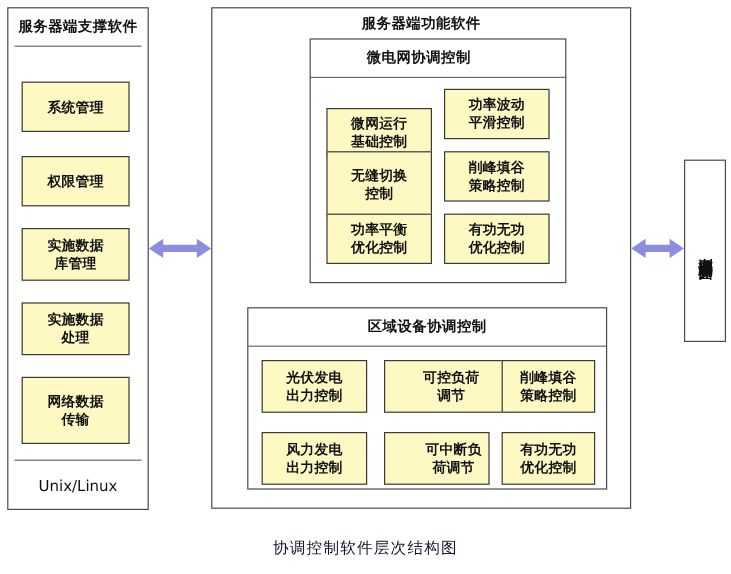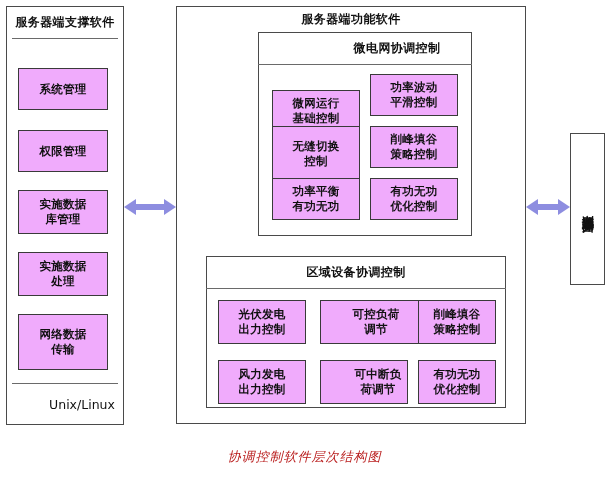--- a/index.html
+++ b/index.html
@@ -26,21 +26,21 @@
   .subpanel {
     position: absolute;
     box-sizing: border-box;
     border: 1.5px solid #4a4a4a;
     background: #ffffff;
   }
   .leaf {
     position: absolute;
     box-sizing: border-box;
     border: 1.5px solid #3a3a3a;
-    background: #f0abfc;
+    background: #fef9c3;
     display: flex;
     align-items: center;
     justify-content: center;
     text-align: center;
     line-height: 1.28;
     font-size: 11.5px;
     font-weight: bold;
     letter-spacing: 0.2px;
     white-space: pre-line;
   }
@@ -59,30 +59,30 @@
     height: 0;
     border-top: 1.2px solid #6a6a6a;
   }
 
   
   #left-panel { left: 6px; top: 6px; width: 118px; height: 419px; }
   #left-title { left: 6px; top: 6px; width: 118px; height: 32px; }
   #left-title-divider { left: 12px; top: 38px; width: 106px; }
   #left-footer-divider { left: 12px; top: 383px; width: 106px; }
   #left-os { left: 6px; top: 383px; width: 118px; height: 42px;
-             font-weight: normal; font-size: 12.5px; letter-spacing: 0; margin-left: 17px; }
+             font-weight: normal; font-size: 12.5px; letter-spacing: 0; }
 
   .left-leaf { left: 18px; width: 90px; }
 
   
   #center-panel { left: 176px; top: 6px; width: 350px; height: 418px; }
   #center-title { left: 176px; top: 6px; width: 350px; height: 26px; }
 
   #micro-panel { left: 258px; top: 32px; width: 214px; height: 204px; }
-  #micro-title { left: 258px; top: 32px; width: 182px; height: 32px; margin-left: 48px; }
+  #micro-title { left: 258px; top: 32px; width: 182px; height: 32px; }
   #micro-divider { left: 258px; top: 64px; width: 214px; }
 
   #region-panel { left: 206px; top: 256px; width: 300px; height: 152px; }
   #region-title { left: 206px; top: 256px; width: 300px; height: 32px; }
   #region-divider { left: 206px; top: 288px; width: 300px; }
 
   
   #right-panel { left: 570px; top: 133px; width: 35px; height: 152px; }
   #right-label {
     position: absolute;
@@ -104,23 +104,22 @@
   #arrow-left  { left: 124px; width: 52px; }
   #arrow-right { left: 526px; width: 44px; }
 
   
   #caption {
     position: absolute;
     left: 0; top: 448px; width: 609px;
     text-align: center;
     font-family: "DejaVu Serif", "Liberation Serif", serif;
     font-size: 13px;
-    color: #b91c1c;
+    color: #0f172a;
     letter-spacing: 1px;
-    font-style: italic;
   }
 </style>
 </head>
 <body>
 
 <div class="panel" id="left-panel"></div>
 
 <div class="hdr" id="left-title">服务器端支撑软件</div>
 
 <div class="divider" id="left-title-divider"></div>
@@ -153,21 +152,21 @@
 
 <div class="leaf" id="micro-item-0" style="left: 272px; top: 74px; width: 88px; height: 42px; margin-top: 16px;">微网运行
 基础控制</div>
 <div class="leaf" id="micro-item-1" style="left: 370px; top: 74px; width: 88px; height: 42px;">功率波动
 平滑控制</div>
 <div class="leaf" id="micro-item-2" style="left: 272px; top: 126px; width: 88px; height: 56px;">无缝切换
 控制</div>
 <div class="leaf" id="micro-item-3" style="left: 370px; top: 126px; width: 88px; height: 42px;">削峰填谷
 策略控制</div>
 <div class="leaf" id="micro-item-4" style="left: 272px; top: 178px; width: 88px; height: 42px;">功率平衡
-有功无功</div>
+优化控制</div>
 <div class="leaf" id="micro-item-5" style="left: 370px; top: 178px; width: 88px; height: 42px;">有功无功
 优化控制</div>
 
 <div class="subpanel" id="region-panel"></div>
 <div class="hdr" id="region-title">区域设备协调控制</div>
 <div class="divider" id="region-divider"></div>
 
 <div class="leaf" id="region-item-0" style="left: 218px; top: 300px; width: 88px; height: 44px;">光伏发电
 出力控制</div>
 <div class="leaf" id="region-item-1" style="left: 320px; top: 300px; width: 112px; height: 44px;">可控负荷

